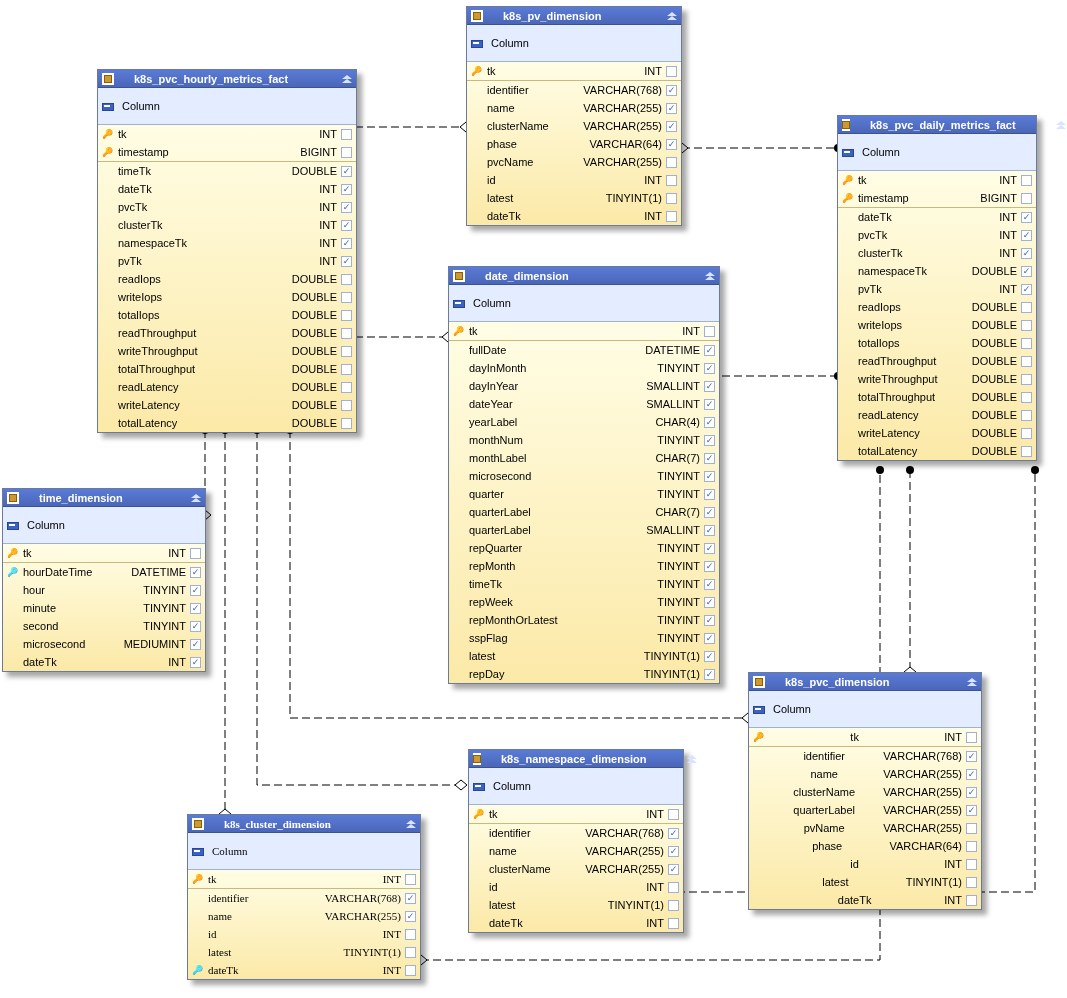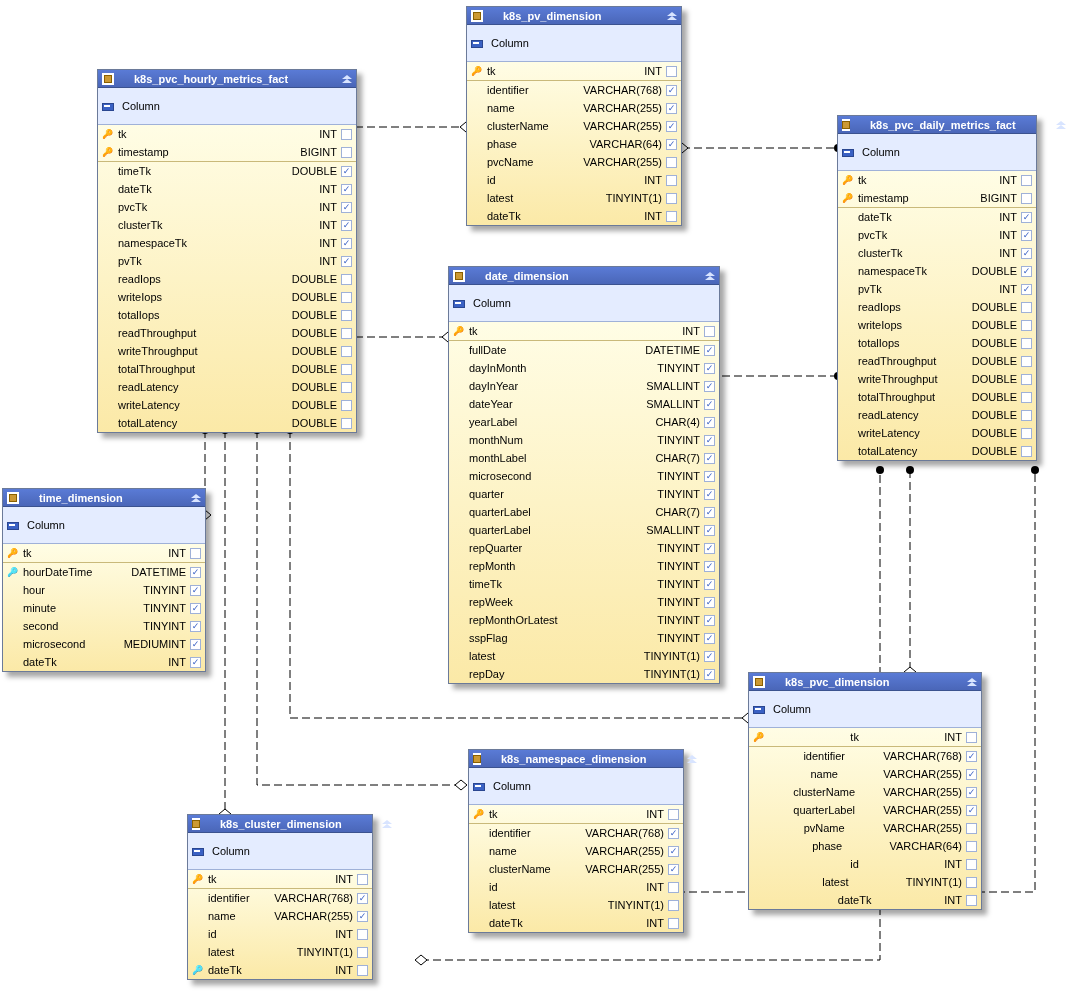--- a/index.html
+++ b/index.html
@@ -834,21 +834,21 @@
         <span class="chk"></span>
       </div>
       <div class="row">
         <span class="icon"></span>
         <span class="name">dateTk</span>
         <span class="type">INT</span>
         <span class="chk"></span>
       </div>
     </div>
   </div>
-<div class="table-box" style="left: 187px; top: 814px; width: 186px;">
+<div class="table-box" style="left: 187px; top: 814px; width: 234px; font-family: Liberation Serif, serif;">
     <div class="title-bar">
       <span class="ticon"></span>
       <span>k8s_cluster_dimension</span>
       <span class="spacer"></span>
       <span class="collapse"></span>
     </div>
     <div class="sub-bar">
       <span class="sicon"></span>
       <span>Column</span>
     </div>

